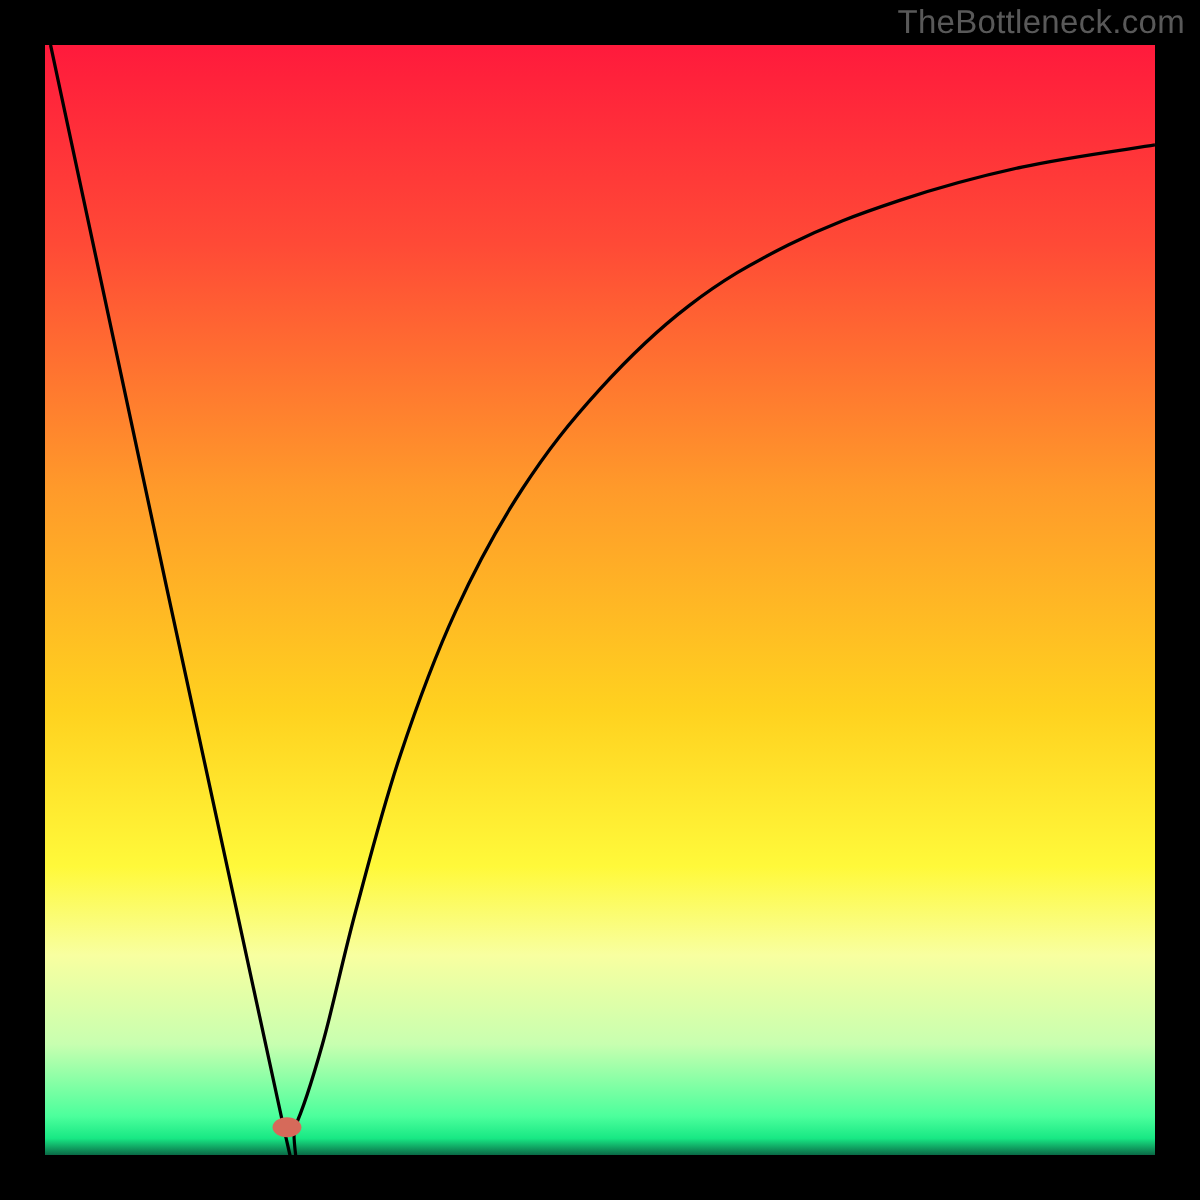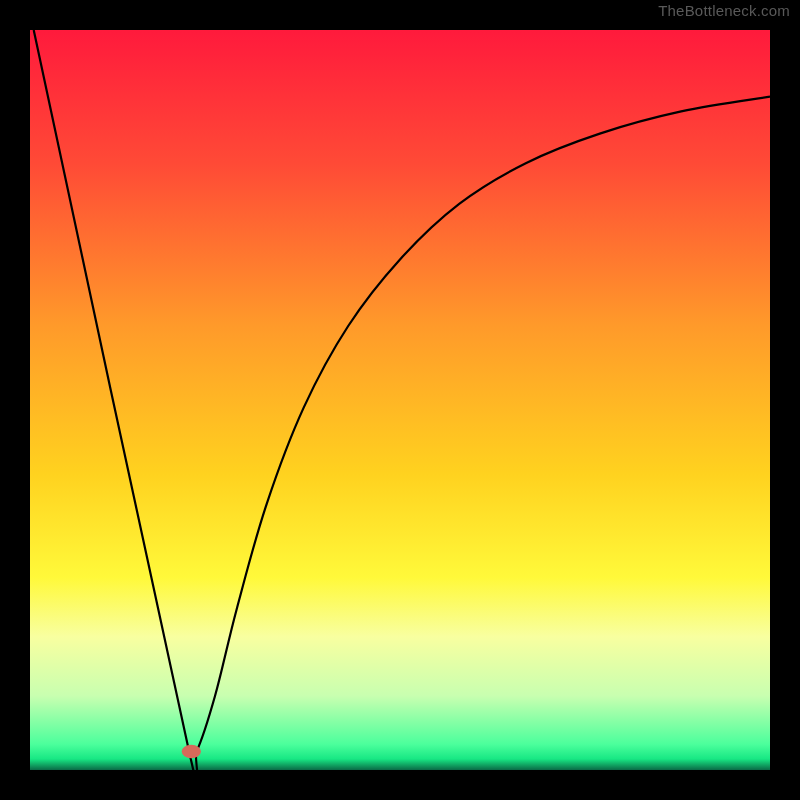--- a/index.html
+++ b/index.html
@@ -28,21 +28,21 @@
   .plot svg {
     display: block;
     width: 740px;
     height: 740px;
   }
   .watermark {
     position: absolute;
     top: 2px;
     right: 10px;
     color: #595959;
-    font-size: 15px;
+    font-size: 22px;
     font-weight: 400;
     letter-spacing: 0.2px;
     user-select: none;
   }
 </style>
 </head>
 <body>
 
 <div class="frame">
   <div class="plot">

